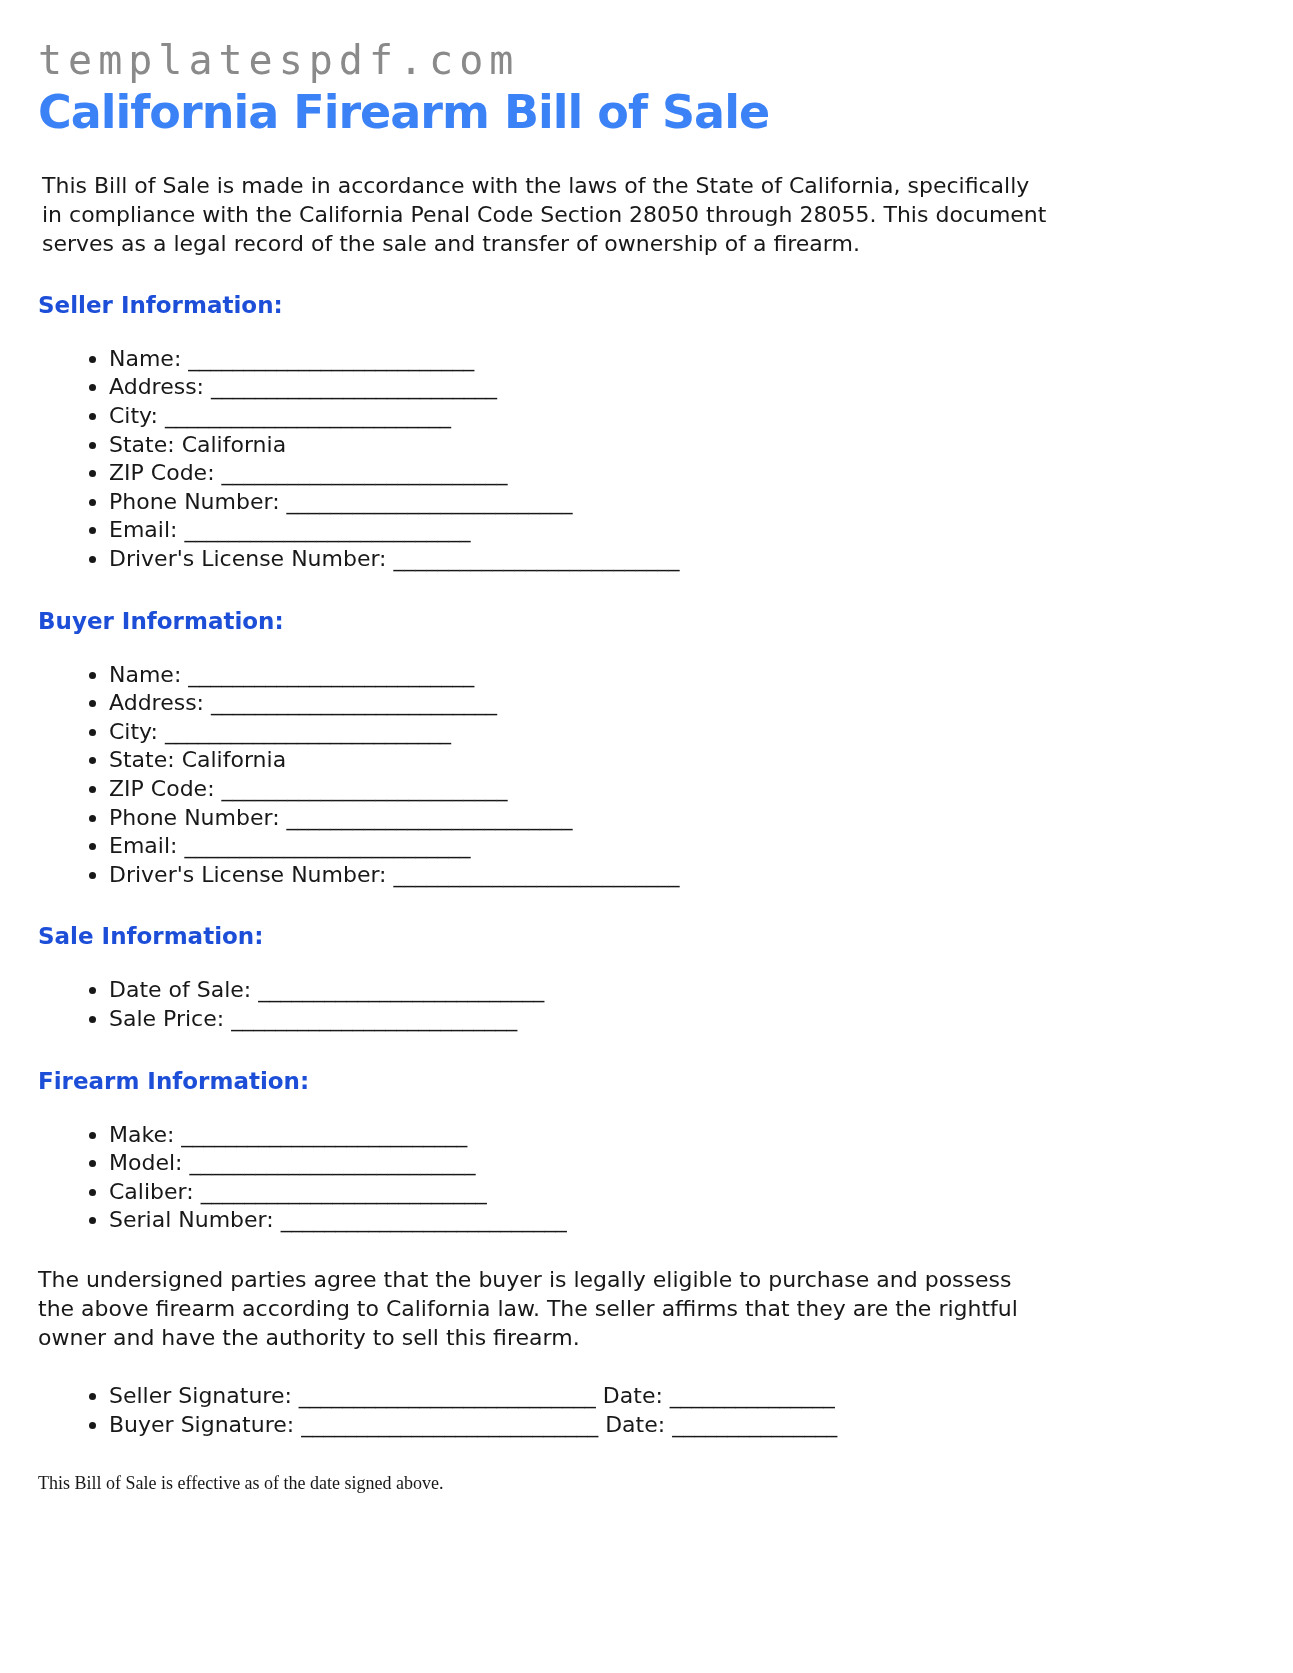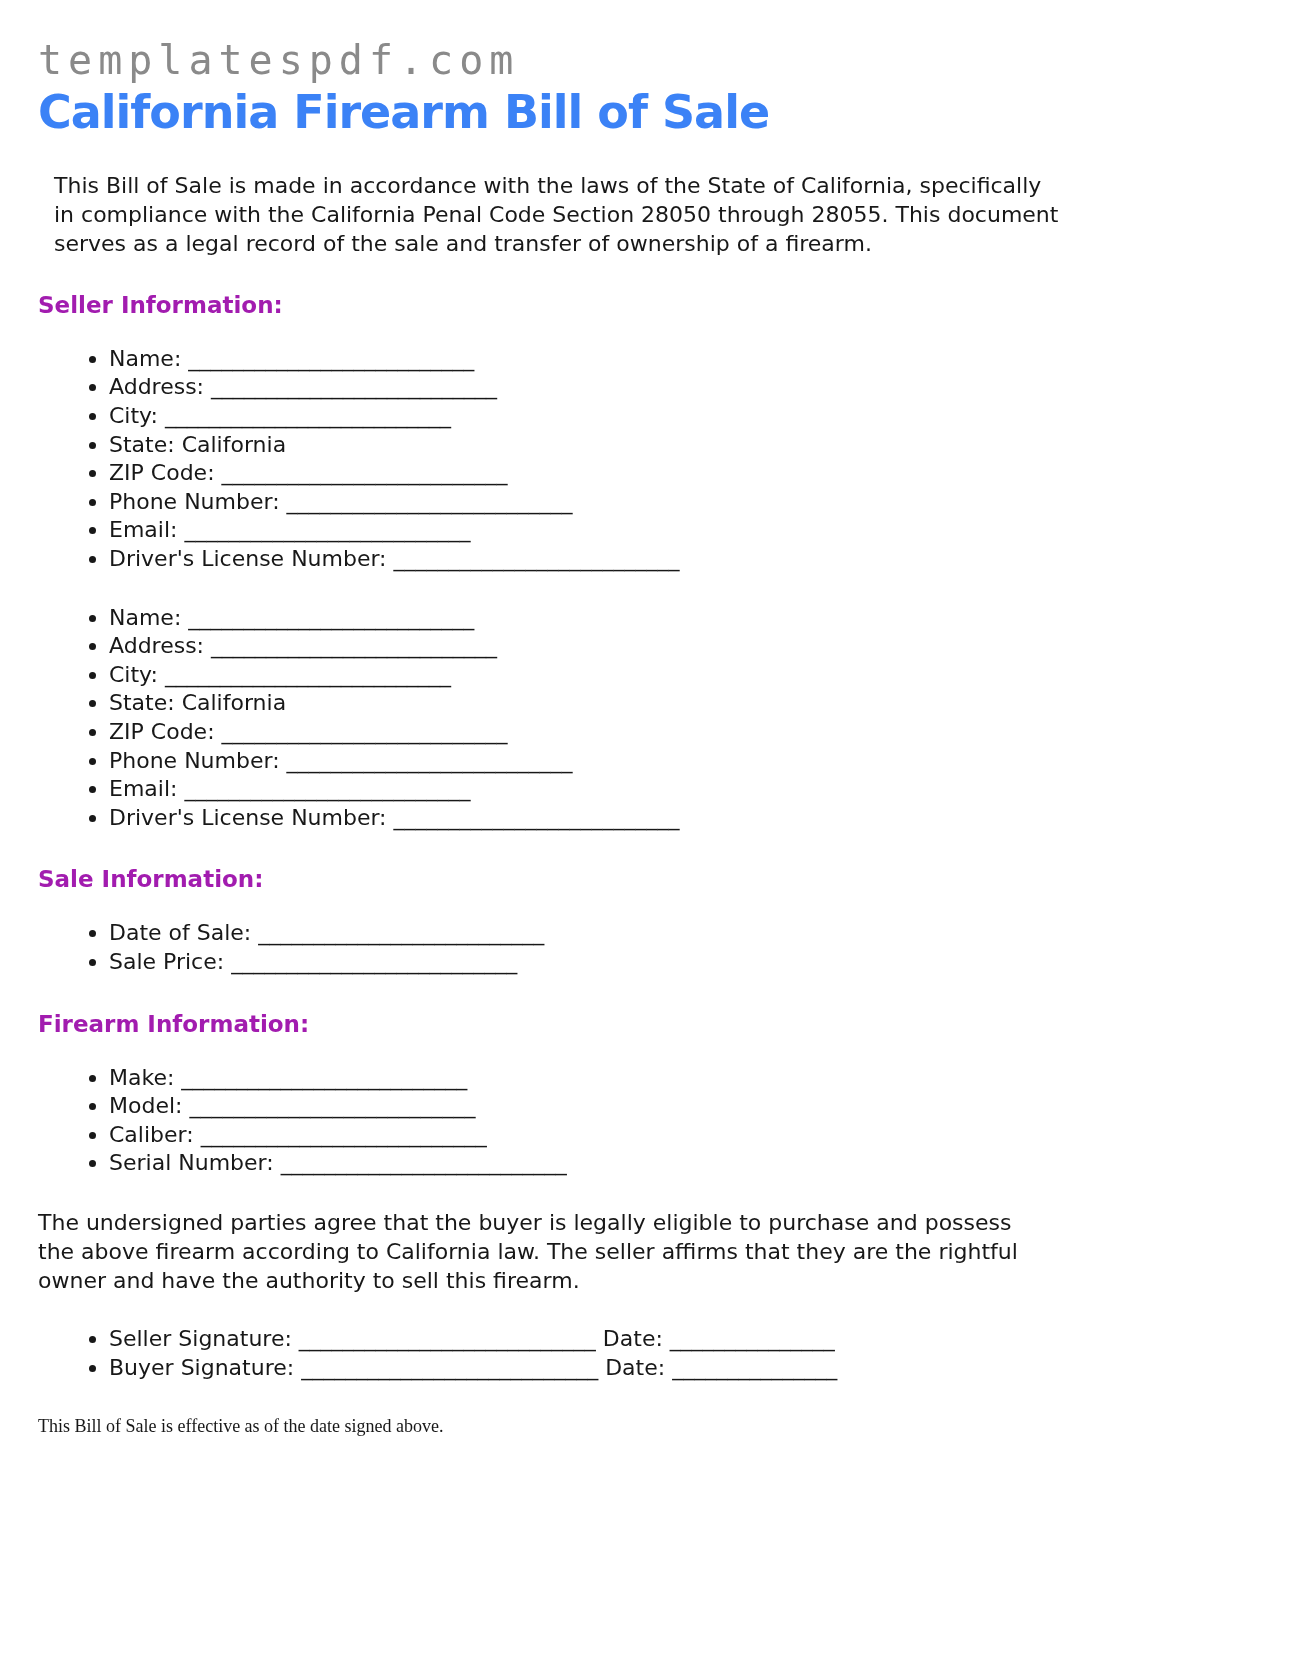--- a/index.html
+++ b/index.html
@@ -25,28 +25,28 @@
     margin: 4px 0 0 0;
     font-size: 46px;
     font-weight: bold;
     letter-spacing: -1px;
     line-height: 1.15;
     color: #3b82f6;
   }
   p.body-text {
     font-size: 22px;
     line-height: 29px;
-    margin: 32px 0 30px 16px;
+    margin: 32px 0 30px 4px;
     white-space: pre-line;
   }
   h2.section-heading {
     font-size: 23px;
     font-weight: bold;
     margin: 34px 0 27px 0;
-    color: #a21caf;
+    color: #1d4ed8;
   }
   ul.field-list {
     margin: 6px 0 30px 0;
     padding-left: 71px;
     list-style: disc outside;
   }
   ul.field-list li {
     font-size: 22px;
     line-height: 28.6px;
     white-space: pre;
@@ -87,20 +87,21 @@
         <li>City: __________________________</li>
         <li>State: California</li>
         <li>ZIP Code: __________________________</li>
         <li>Phone Number: __________________________</li>
         <li>Email: __________________________</li>
         <li>Driver's License Number: __________________________</li>
       </ul>
   </section>
 
   <section>
+    <h2 class="section-heading">Buyer Information:</h2>
     <ul class="field-list">
 
     <li>Name: __________________________</li>
         <li>Address: __________________________</li>
         <li>City: __________________________</li>
         <li>State: California</li>
         <li>ZIP Code: __________________________</li>
         <li>Phone Number: __________________________</li>
         <li>Email: __________________________</li>
         <li>Driver's License Number: __________________________</li>

